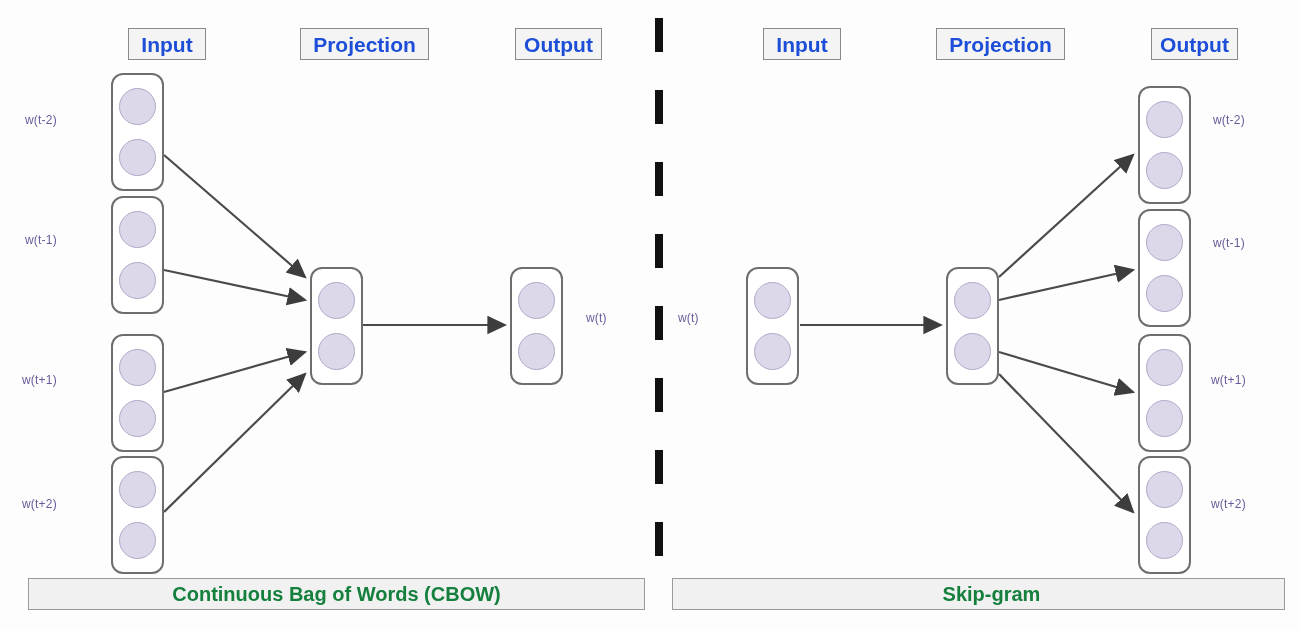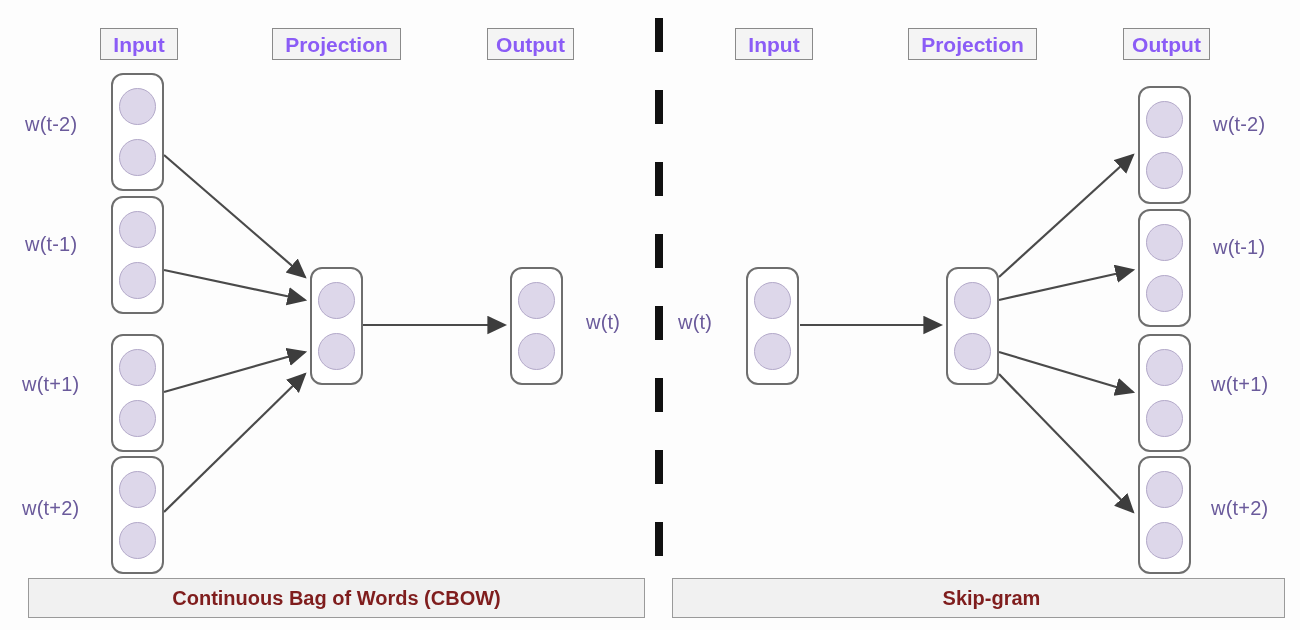--- a/index.html
+++ b/index.html
@@ -9,29 +9,30 @@
     font-family:"Liberation Sans", sans-serif;
     overflow:hidden;
   }
   #stage{position:relative;width:1300px;height:630px;background:#fdfdfd;}
 
   
   .col-head{
     position:absolute;
     background:#f4f4f4;
     border:1.5px solid #8a8a8a;
-    color:#8b5cf6;
+    color:#1d4ed8;
     font-weight:bold;
     font-size:21px;
     line-height:1;
     display:flex;align-items:center;justify-content:center;
     padding:0 0;
     height:32px;
     box-sizing:border-box;
     white-space:nowrap;
+    margin-left:28px;
   }
 
   
   .node{
     position:absolute;
     width:53px;height:118px;
     border:2.5px solid #6e6e6e;
     border-radius:12px;
     background:#ffffff;
     box-sizing:border-box;
@@ -42,35 +43,35 @@
     width:37px;height:37px;border-radius:50%;
     background:#ddd7ea;
     border:1.5px solid #b3a9c9;
     box-sizing:border-box;
   }
 
   
   .wlabel{
     position:absolute;
     color:#6a5a9b;
-    font-size:20px;
+    font-size:12px;
     font-weight:500;
     white-space:nowrap;
     letter-spacing:.2px;
   }
 
   
   .caption{
     position:absolute;
-    height:40px;
+    height:32px;
     background:#f1f1f1;
     border:1.5px solid #9a9a9a;
     box-sizing:border-box;
     display:flex;align-items:center;justify-content:center;
-    font-weight:bold;font-size:20px;color:#7f1d1d;
+    font-weight:bold;font-size:20px;color:#15803d;
     white-space:nowrap;
   }
 
   
   #divider{
     position:absolute;
     left:655px;top:18px;
     width:8px;height:600px;
   }
   #divider i{

